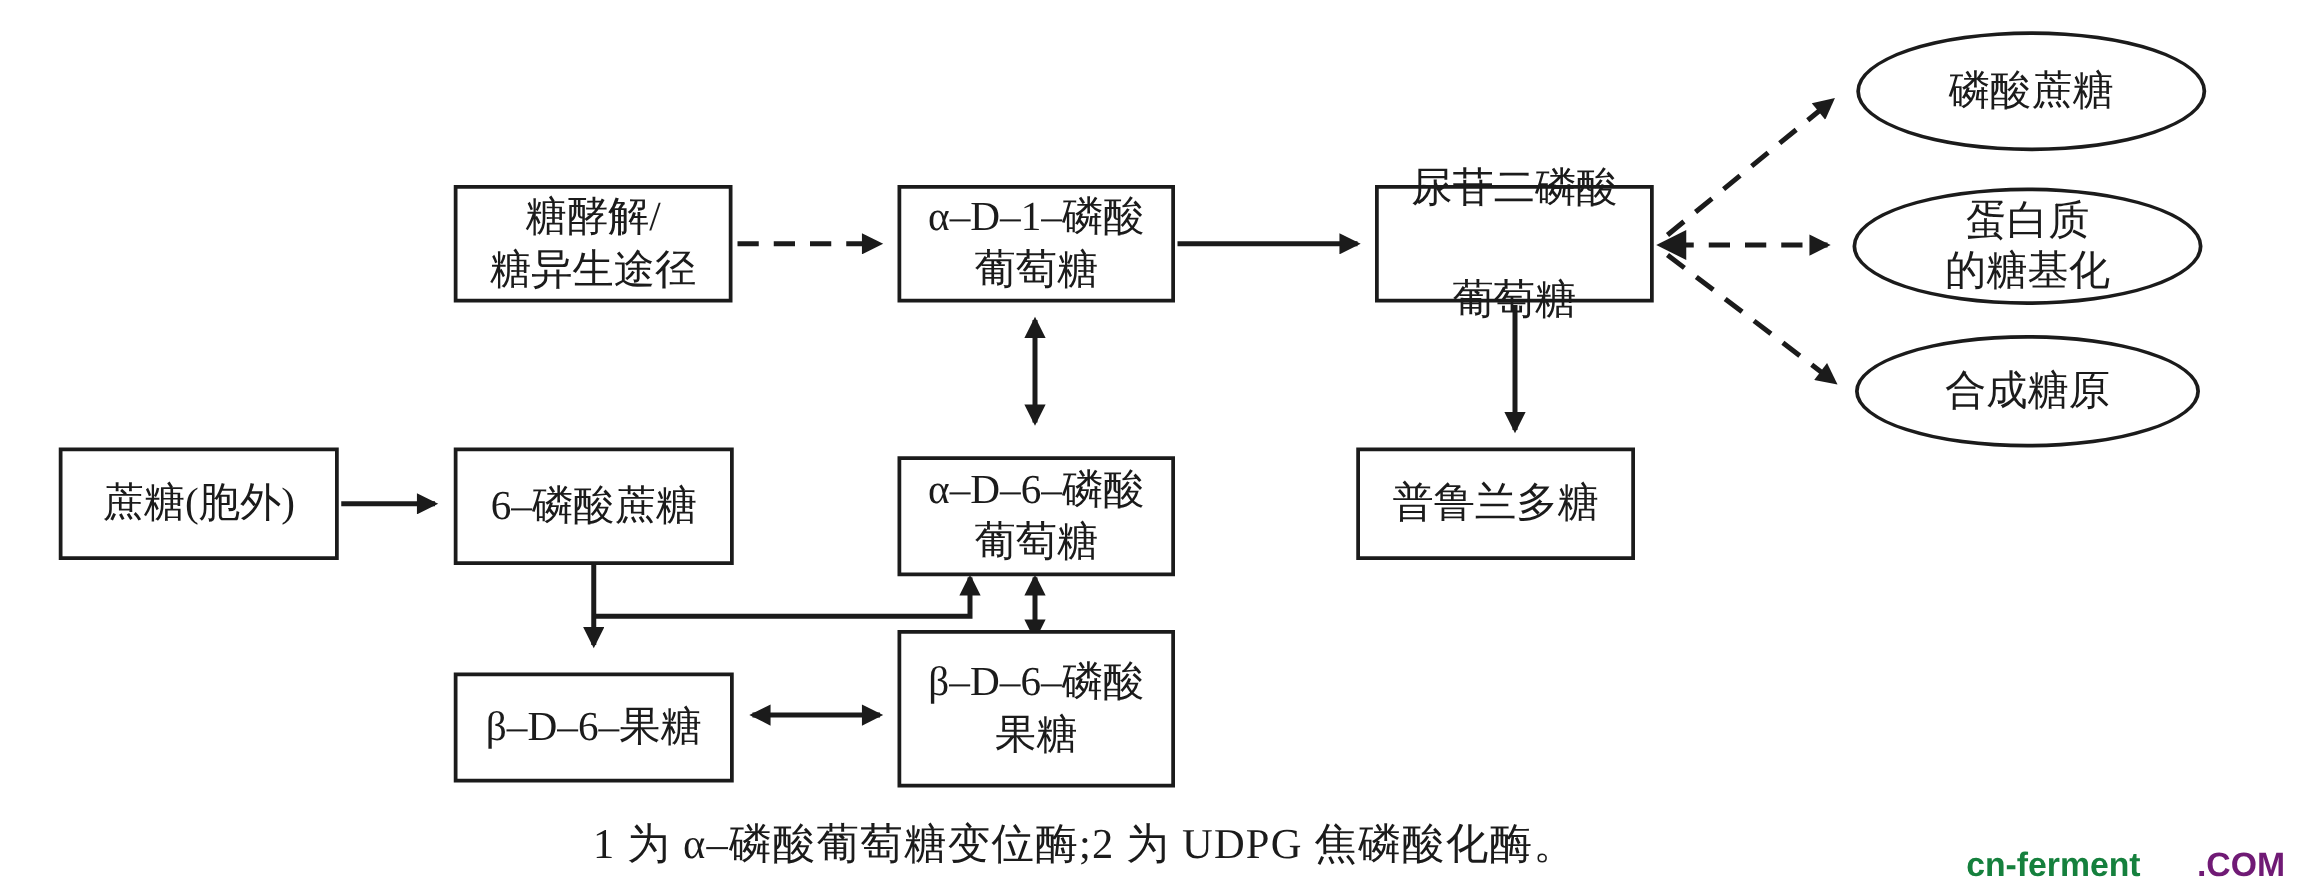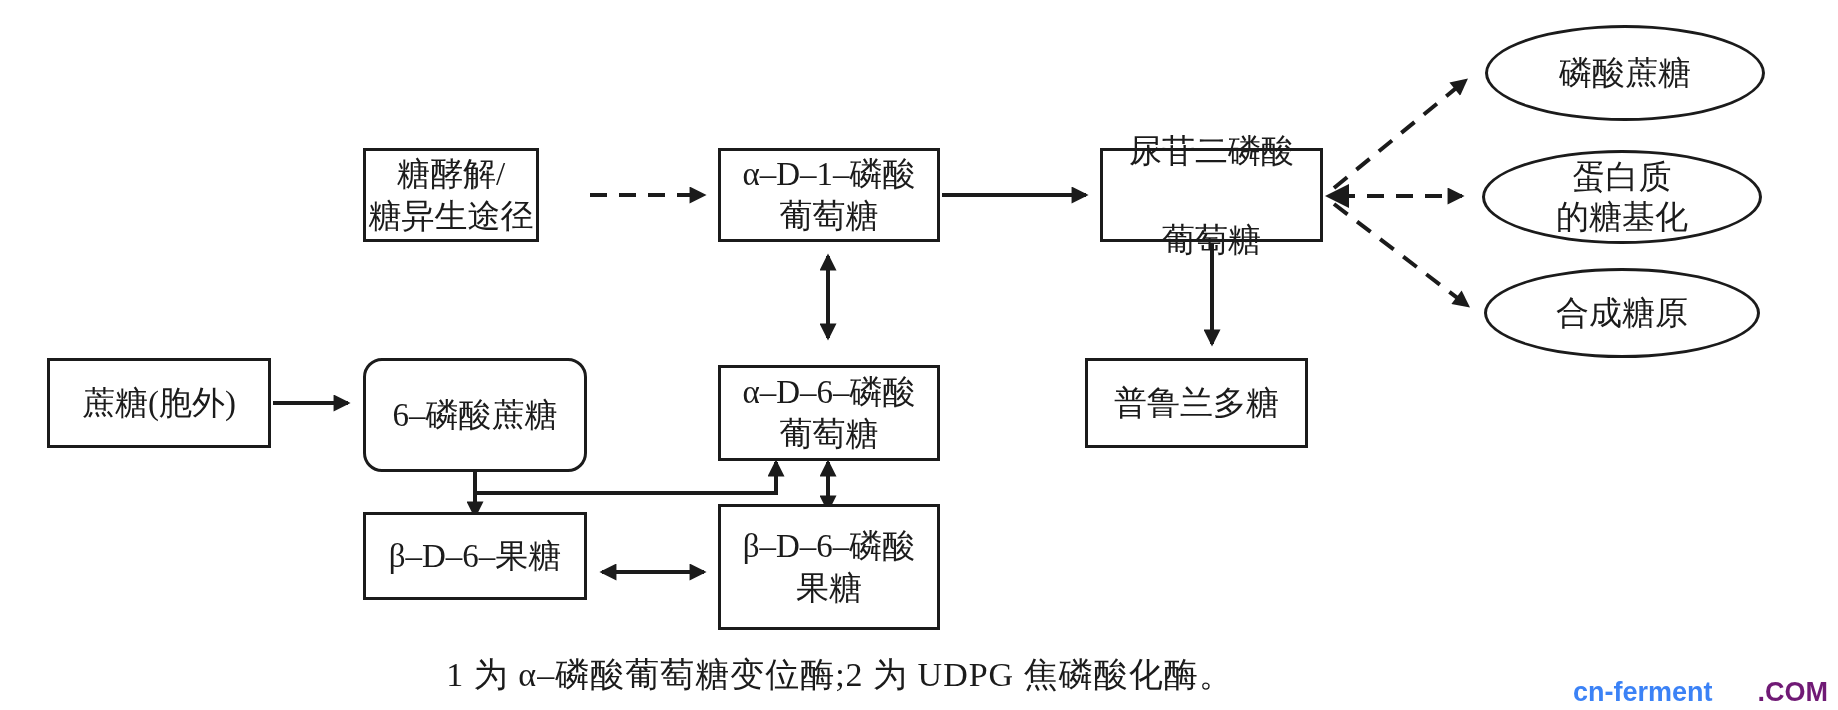--- a/index.html
+++ b/index.html
@@ -9,21 +9,21 @@
   }
   svg.edges{position:absolute;left:0;top:0;width:1838px;height:710px;}
   .node{
     position:absolute;display:flex;flex-direction:column;align-items:center;justify-content:center;
     background:#ffffff;border:3px solid #1b1b1b;box-sizing:border-box;
     font-size:33px;line-height:42px;text-align:center;white-space:nowrap;
   }
   .ellipse{border-radius:50%;}
   .caption{
     position:absolute;left:0;top:652px;width:1680px;text-align:center;
-    font-size:34px;color:#1b1b1b;letter-spacing:1px;
+    font-size:34px;color:#1b1b1b;letter-spacing:1px;padding-left:28px;
   }
   .watermark{
     position:absolute;right:10px;bottom:2px;
     font-family:"Liberation Sans","DejaVu Sans",sans-serif;
     font-weight:bold;font-size:27px;letter-spacing:0px;
   }
 </style>
 </head>
 <body>
 
@@ -53,21 +53,21 @@
     <path d="M 273 403 L 348 403" stroke="#1b1b1b" stroke-width="4" fill="none" marker-end="url(#arr)"></path>
 
     <path d="M 475 450 L 475 516" stroke="#1b1b1b" stroke-width="4" fill="none" marker-end="url(#arr)"></path>
     <path d="M 475 493 L 776 493 L 776 462" stroke="#1b1b1b" stroke-width="4" fill="none" marker-end="url(#arr)"></path>
 
     <path d="M 828 462 L 828 510" stroke="#1b1b1b" stroke-width="4" fill="none" marker-start="url(#arr)" marker-end="url(#arr)"></path>
 
     <path d="M 602 572 L 704 572" stroke="#1b1b1b" stroke-width="4" fill="none" marker-start="url(#arr)" marker-end="url(#arr)"></path>
   </svg>
 
-  <div class="node" style="left:363px;top:148px;width:176px;height:94px;">
+  <div class="node" style="left:363px;top:148px;width:223px;height:94px;">
     <span>糖酵解/</span>
     <span>糖异生途径</span>
   </div>
 
   <div class="node" style="left:718px;top:148px;width:222px;height:94px;">
     <span>α–D–1–磷酸</span>
     <span>葡萄糖</span>
   </div>
 
   <div class="node" style="left:1100px;top:148px;width:223px;height:94px;gap:47px;">
@@ -85,41 +85,41 @@
   </div>
 
   <div class="node ellipse" style="left:1484px;top:268px;width:276px;height:90px;">
     <span>合成糖原</span>
   </div>
 
   <div class="node" style="left:47px;top:358px;width:224px;height:90px;">
     <span>蔗糖(胞外)</span>
   </div>
 
-  <div class="node" style="left:363px;top:358px;width:224px;height:114px;border-radius:19px;">
+  <div class="node" style="left:363px;top:358px;width:224px;height:94px;">
     <span>6–磷酸蔗糖</span>
   </div>
 
   <div class="node" style="left:718px;top:365px;width:222px;height:96px;">
     <span>α–D–6–磷酸</span>
     <span>葡萄糖</span>
   </div>
 
   <div class="node" style="left:1085px;top:358px;width:223px;height:90px;">
     <span>普鲁兰多糖</span>
   </div>
 
-  <div class="node" style="left:363px;top:512px;width:224px;height:88px;">
+  <div class="node" style="left:363px;top:538px;width:224px;height:88px;">
     <span>β–D–6–果糖</span>
   </div>
 
   <div class="node" style="left:718px;top:504px;width:222px;height:126px;">
     <span>β–D–6–磷酸</span>
     <span>果糖</span>
   </div>
 
   <div class="caption">1 为 α–磷酸葡萄糖变位酶;2 为 UDPG 焦磷酸化酶。</div>
 
   <div class="watermark">
-    <span id="wm-brand" style="color: #3b82f6;">cn-ferment</span><span id="wm-tld" style="color: #701a75; margin-left: 45px;">.COM</span>
+    <span id="wm-brand" style="color: #15803d;">cn-ferment</span><span id="wm-tld" style="color: #701a75; margin-left: 45px;">.COM</span>
   </div>
 
 </div>
 
 </body></html>

